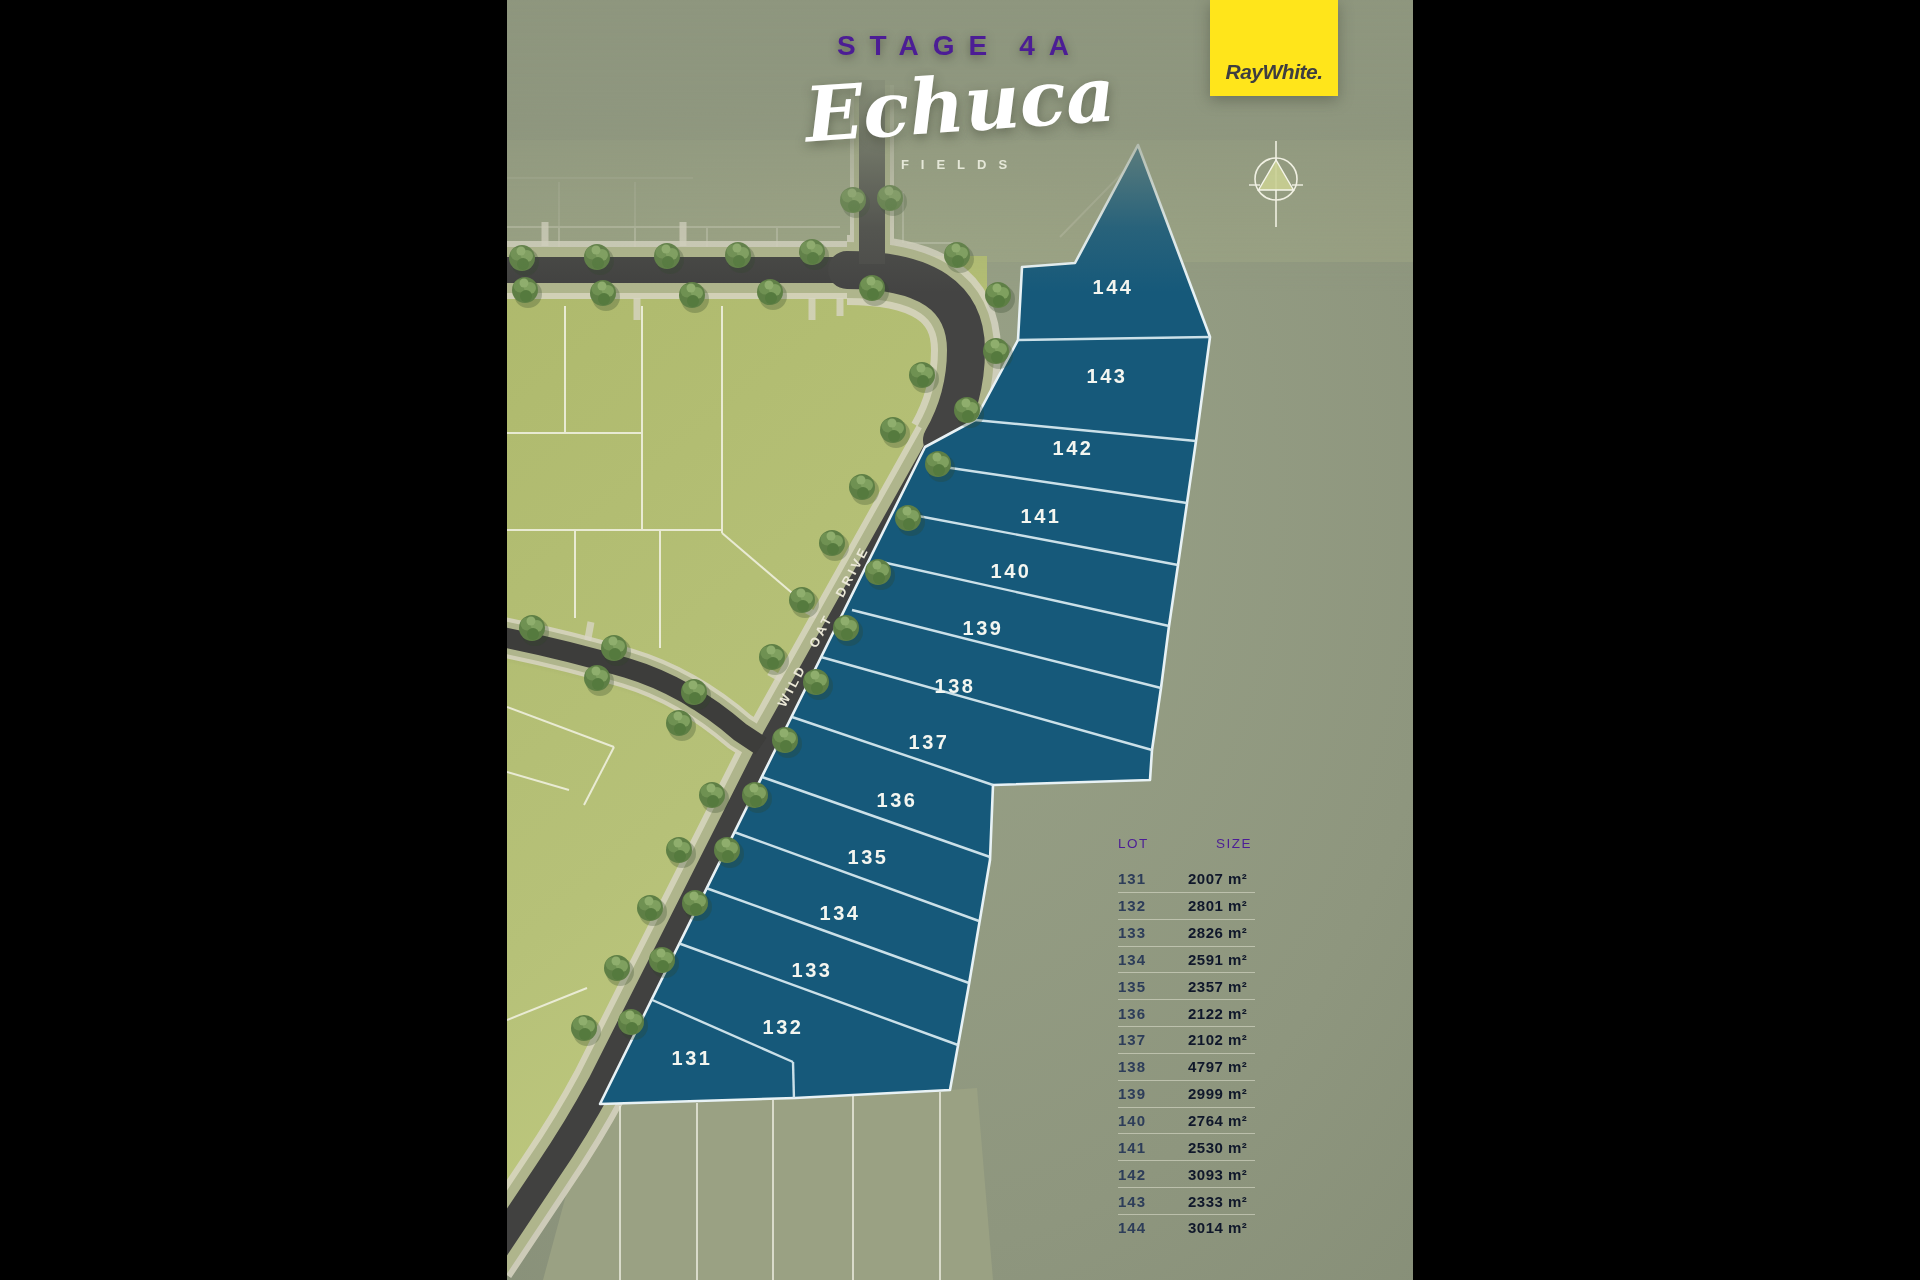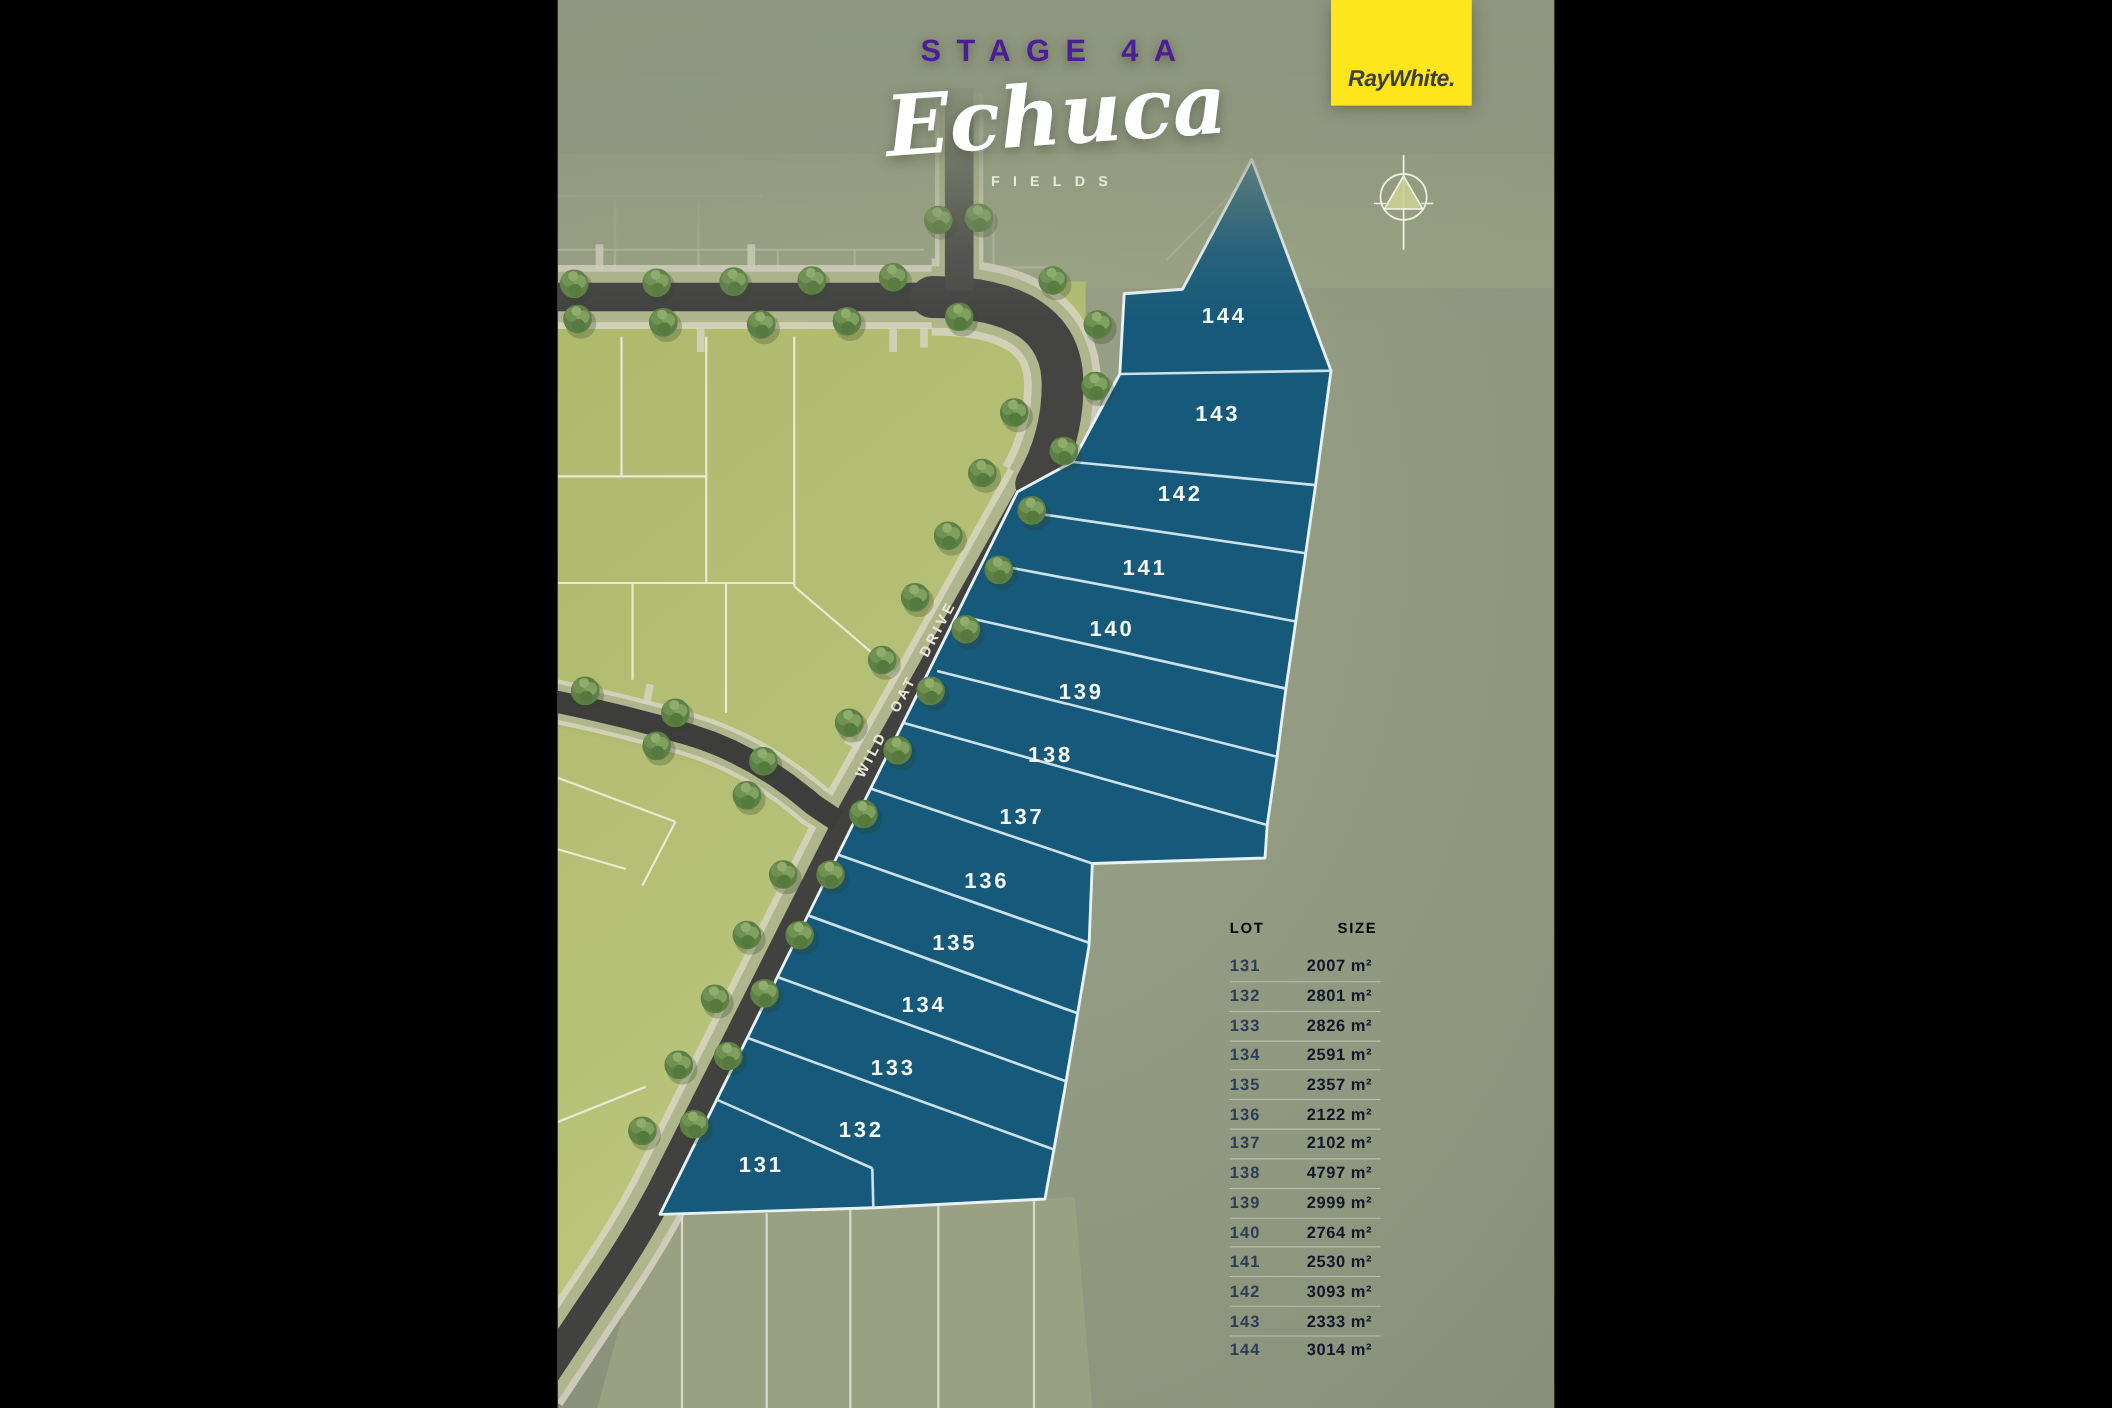--- a/index.html
+++ b/index.html
@@ -24,21 +24,21 @@
   .brand{position:absolute;left:703px;top:0;width:128px;height:96px;background:#ffe51b;
          box-shadow:0 4px 14px rgba(40,44,32,.35);}
   .brand span{position:absolute;bottom:12px;left:0;width:100%;text-align:center;
               font-weight:bold;font-style:italic;font-size:21px;color:#3e3e40;letter-spacing:-.5px;}
 
   
   .compass{position:absolute;left:739px;top:133px;width:60px;height:100px;}
 
   
   .size-table{position:absolute;left:611px;top:836px;width:137px;}
-  .size-hdr{display:flex;height:16px;line-height:16px;color:#000000;font-weight:bold;
+  .size-hdr{display:flex;height:16px;line-height:16px;color:#4c1d95;font-weight:normal;
             font-size:13.5px;letter-spacing:1.5px;gap:14px;}
   .size-hdr .h-size{margin-left:auto;margin-right:3px;}
   .t-rows{margin-top:14px;}
   .t-row{display:flex;align-items:center;height:25.85px;font-weight:bold;font-size:15px;}
   .t-row:not(:last-child){border-bottom:1px solid rgba(233,234,218,.5);}
   .t-lot{width:46px;color:#2d3d59;letter-spacing:1px;}
   .t-size{margin-left:24px;color:#0f172a;letter-spacing:.5px;}
 
   .bar{position:absolute;top:0;width:507px;height:1280px;background:#000;}
   .bar.left{left:0}.bar.right{right:0}

